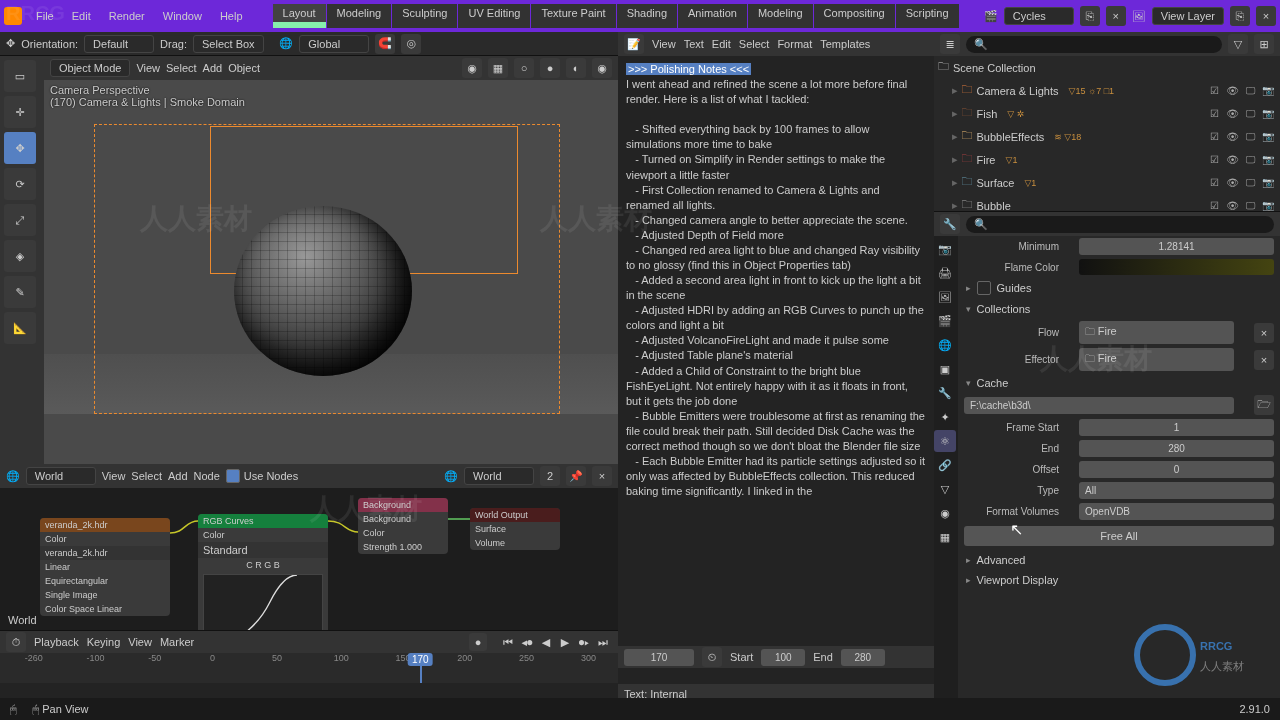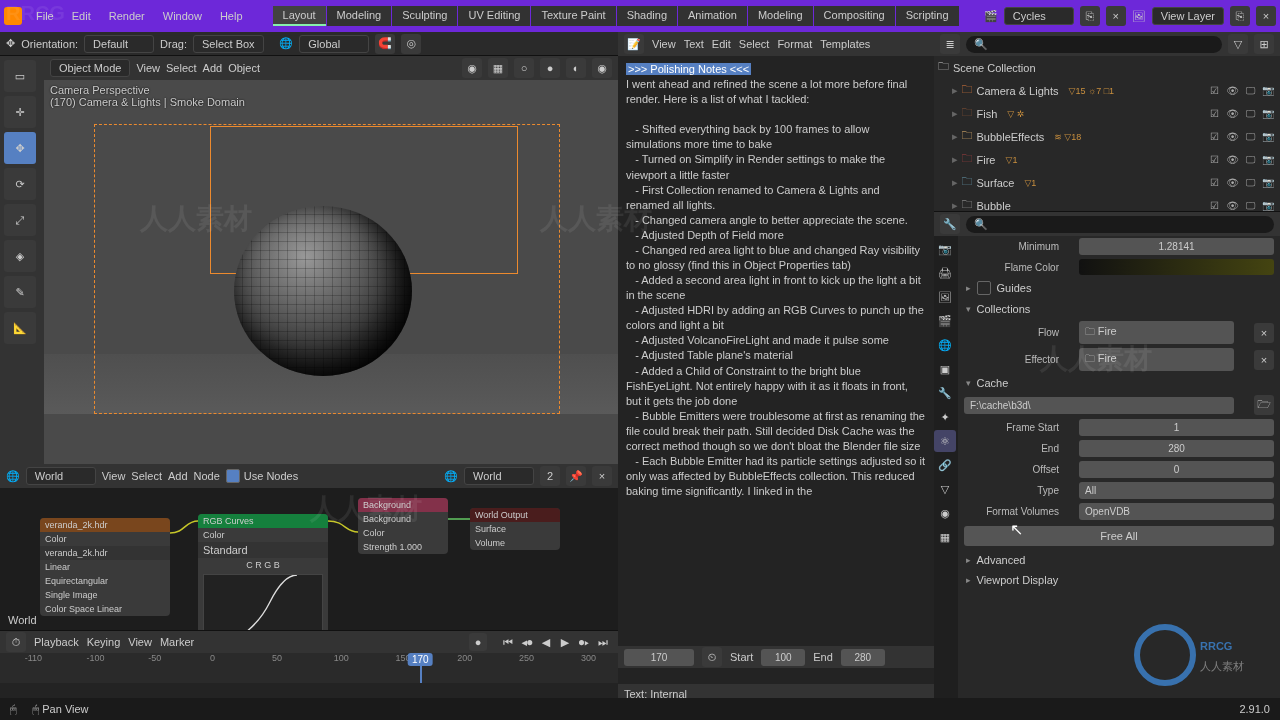--- a/index.html
+++ b/index.html
@@ -2,21 +2,21 @@
 <html><head>
 <meta charset="utf-8">
 <style>
 *{margin:0;padding:0;box-sizing:border-box;font-family:sans-serif;font-size:11px;color:#ccc}
 body{background:#2a2a2a;width:1280px;height:720px;overflow:hidden;position:relative}
 .topbar{height:32px;background:#6d28d9;display:flex;align-items:center;padding:12px 4px;gap:2px}
 .topbar .menu-item{padding:3px 8px;cursor:pointer}
 .logo{width:18px;height:18px;background:#ff8800;border-radius:3px;margin-right:4px}
 .workspace-tabs{display:flex;gap:1px;margin-left:20px}
 .workspace-tab{padding:3px 10px;background:#323232;cursor:pointer}
-.workspace-tab.active{background:#424242;border-bottom:2px solid #86efac}
+.workspace-tab.active{background:#424242;border-bottom:6px solid #86efac}
 .top-right{margin-left:auto;display:flex;align-items:center;gap:6px}
 .dropdown{background:#2a2a2a;border:1px solid #444;padding:2px 8px;border-radius:3px;min-width:70px}
 .main{display:flex;height:672px}
 .left-col{width:618px;display:flex;flex-direction:column}
 .viewport-area{height:408px;display:flex;position:relative}
 .toolbar-left{width:44px;background:#333;display:flex;flex-direction:column;gap:4px;padding:4px}
 .tool-btn{width:32px;height:32px;background:#3a3a3a;border-radius:3px;display:flex;align-items:center;justify-content:center;cursor:pointer}
 .tool-btn.active{background:#5680c2}
 .viewport{flex:1;background:#4a4a4a;position:relative;overflow:hidden}
 .header-bar{height:24px;background:#333;display:flex;align-items:center;padding:0 6px;gap:6px}
@@ -230,21 +230,21 @@
           <span style="width:10px"></span>
           <span>⏮</span>
           <span>◂⏺</span>
           <span>◀</span>
           <span>▶</span>
           <span>⏺▸</span>
           <span>⏭</span>
         </div>
       </div>
       <div class="tl-ruler">
-        <span class="tl-tick" style="left:4%">-110</span>
+        <span class="tl-tick" style="left:4%">-260</span>
         <span class="tl-tick" style="left:14%">-100</span>
         <span class="tl-tick" style="left:24%">-50</span>
         <span class="tl-tick" style="left:34%">0</span>
         <span class="tl-tick" style="left:44%">50</span>
         <span class="tl-tick" style="left:54%">100</span>
         <span class="tl-tick" style="left:64%">150</span>
         <span class="tl-tick" style="left:74%">200</span>
         <span class="tl-tick" style="left:84%">250</span>
         <span class="tl-tick" style="left:94%">300</span>
         <div class="tl-cursor" style="left:68%"></div>

